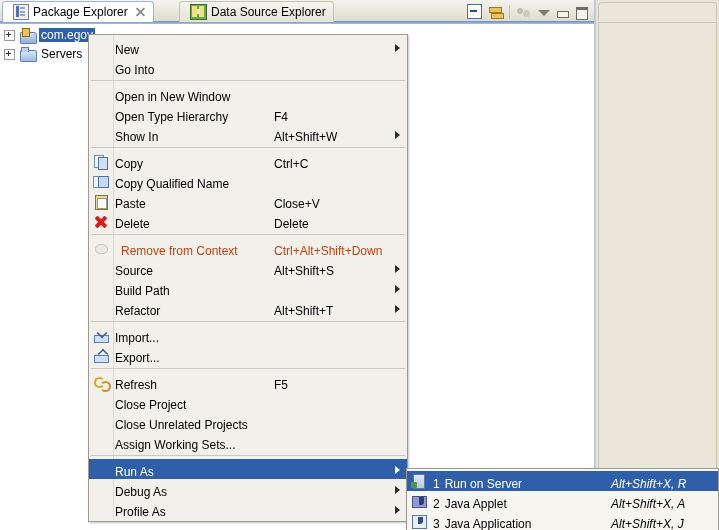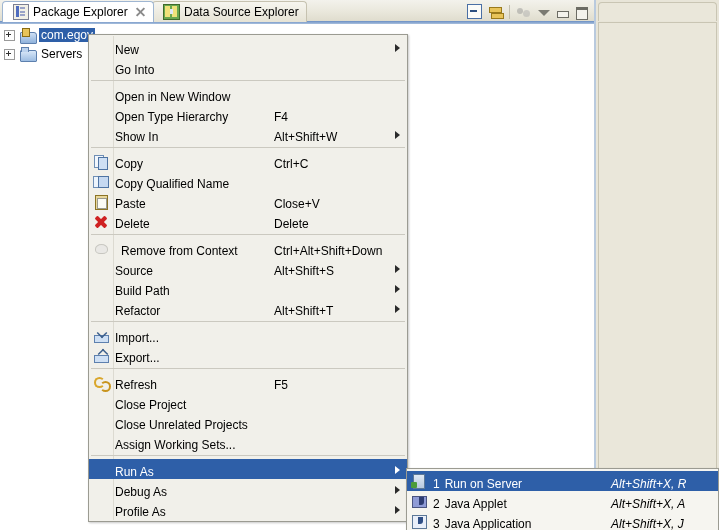--- a/index.html
+++ b/index.html
@@ -62,21 +62,21 @@
   .tab.active {
     left: 2px;
     background: #ffffff;
     border: 1px solid #9fb6d2;
     border-bottom: none;
     border-radius: 4px 4px 0 0;
     box-shadow: inset 0 1px 0 #fff;
     z-index: 3;
   }
   .tab.inactive {
-    left: 152px;
+    left: 179px;
     background: linear-gradient(to bottom, #f6f5ef, #e6e3d5);
     border: 1px solid #c6c2b0;
     border-bottom: none;
     border-radius: 4px 4px 0 0;
     z-index: 2;
   }
 
   .tab-close {
     width: 11px; height: 11px;
     position: relative;
@@ -385,21 +385,21 @@
     height: 20px;
     display: flex;
     align-items: flex-end;
     box-sizing: border-box;
     padding-left: 26px;
     padding-right: 6px;
     font-size: 12px;
     color: #000;
     z-index: 2;
   }
-  .mi.disabled { color: #000000; padding-left: 32px; }
+  .mi.disabled { color: #c2410c; padding-left: 32px; }
   .mi.highlight {
     background: #2e5fa8;
     color: #ffffff;
   }
   .mi-label { flex: 0 0 auto; white-space: nowrap; }
   .mi-accel {
     position: absolute;
     left: 185px;
     white-space: nowrap;
   }

